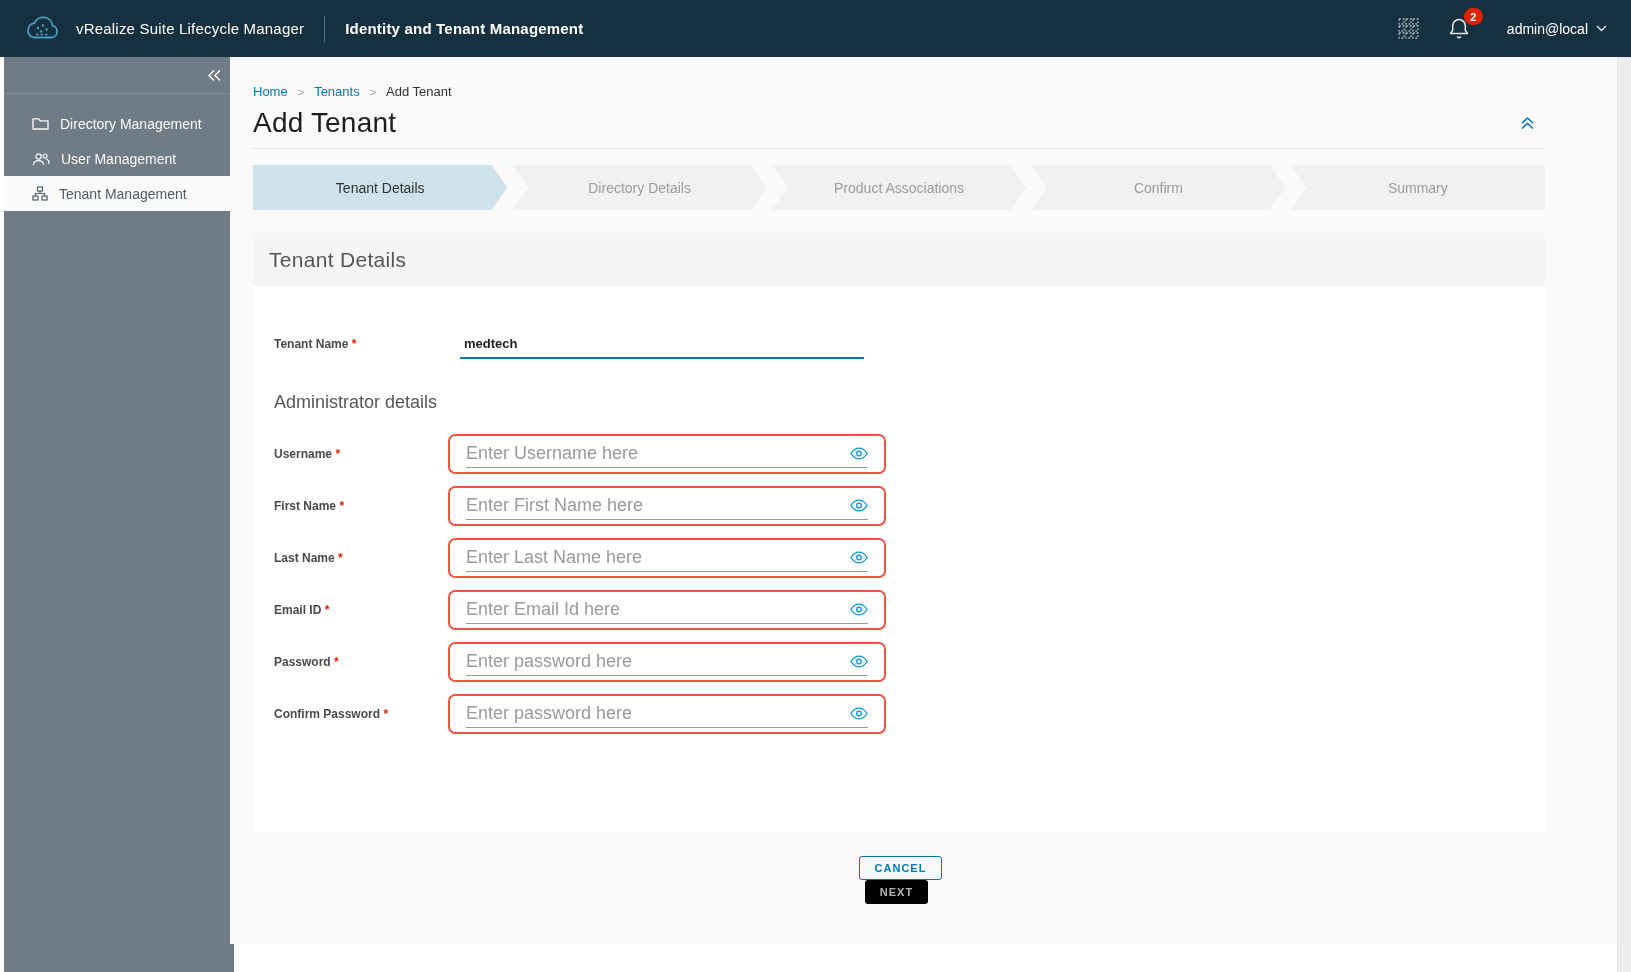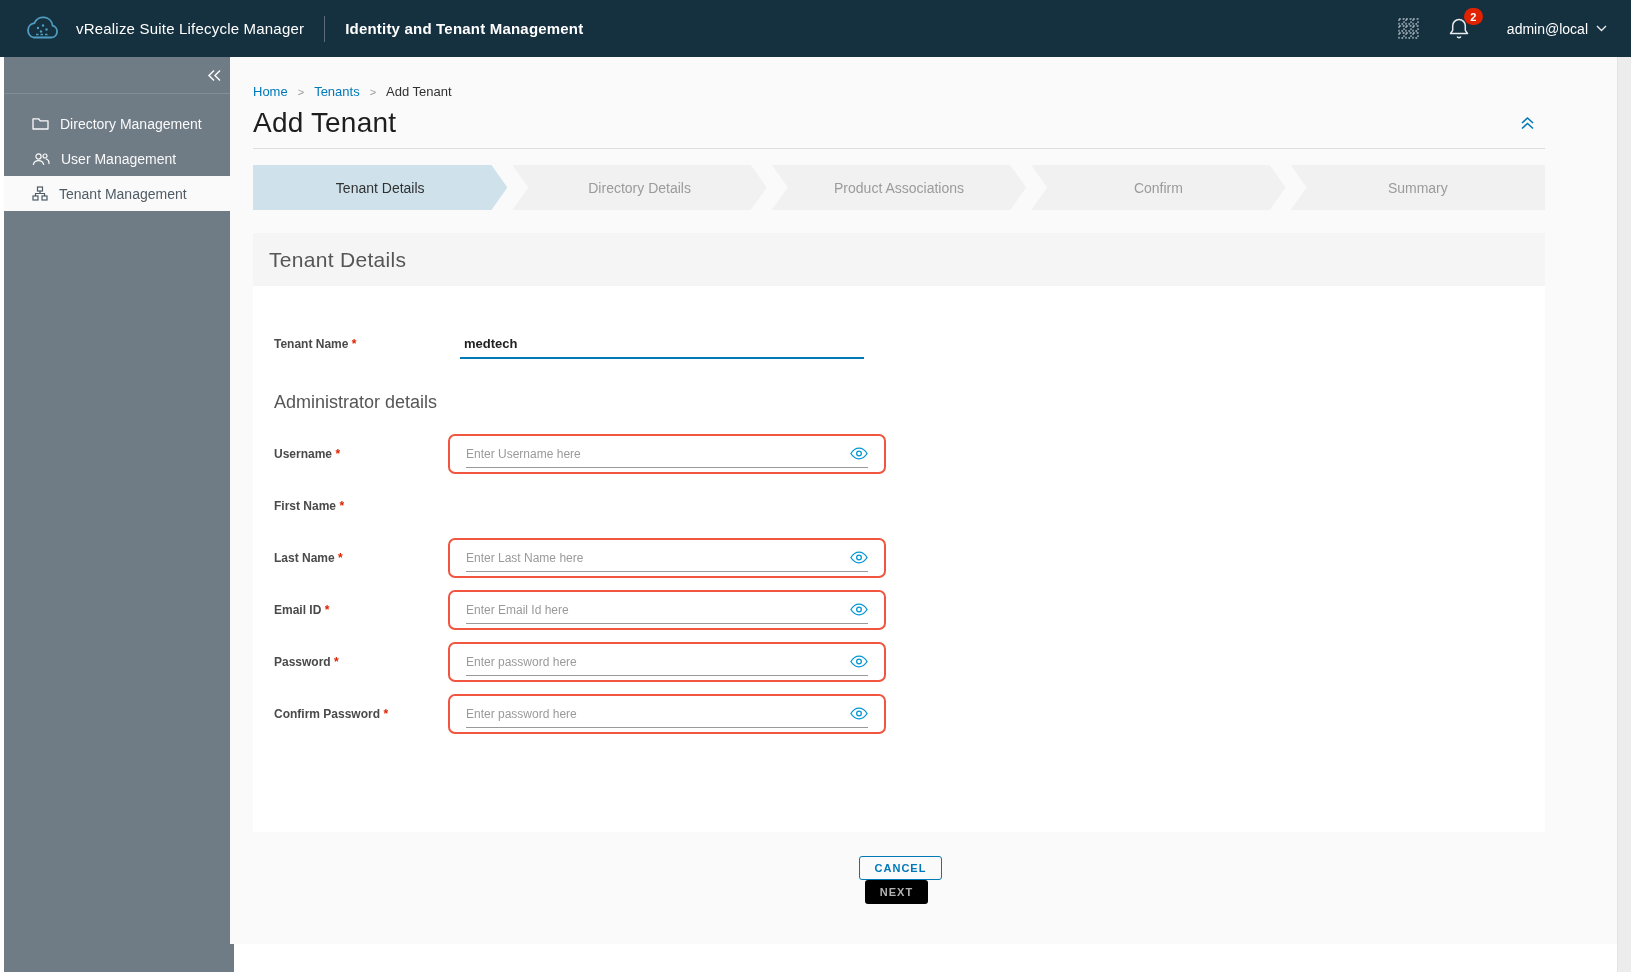--- a/index.html
+++ b/index.html
@@ -63,21 +63,21 @@
   .form-label{width:174px;font-size:12px;font-weight:700;color:#4a4a4a;flex-shrink:0;}
   .req{color:#e12200;font-weight:700;}
   .tenant-input-wrap{width:404px;margin-left:12px;border-bottom:2px solid var(--accent);height:30px;
     display:flex;align-items:flex-end;}
   .tenant-input-wrap input{border:none;outline:none;width:100%;font-size:13px;color:#212121;
     padding:0 4px 6px 4px;background:transparent;font-family:inherit;font-weight:bold;}
   .subsection-title{font-size:18px;color:#565656;font-weight:400;margin:24px 0 18px 0;line-height:28px;}
   .input-box{width:438px;height:40px;border:2.5px solid var(--error);border-radius:7px;background:#fff;
     display:flex;align-items:center;padding:0 16px;}
   .underline-wrap{flex:1;display:flex;align-items:center;border-bottom:1px solid #9a9a9a;height:27px;}
-  .underline-wrap input{border:none;outline:none;flex:1;font-size:12px;color:#212121;background:transparent;font-family:inherit;}
+  .underline-wrap input{border:none;outline:none;flex:1;font-size:18px;color:#212121;background:transparent;font-family:inherit;}
   input::placeholder{color:#9a9a9a;opacity:1;}
   .eye{display:flex;align-items:center;margin-left:8px;cursor:pointer;}
 
   
   .footer-bar{margin-top:24px;display:flex;justify-content:space-between;align-items:center;flex-direction:column;}
   .btn{font-family:inherit;font-size:11px;font-weight:700;letter-spacing:1px;border-radius:3px;
     height:24px;padding:0 15px;cursor:pointer;}
   .btn-cancel{margin-left:3px;background:transparent;border:1px solid var(--accent);color:var(--accent);}
   .btn-next{margin-right:5px;background:#000000;border:none;color:#b3b3b3;}
 
@@ -237,20 +237,31 @@
           </svg>
         </span>
       </div>
     </div>
   </div>
 
   <div class="form-row">
     <div class="form-label">
       <span class="lbl">First Name</span> <span class="req">*</span>
     </div>
+    <div class="input-box">
+      <div class="underline-wrap">
+        <input type="text" placeholder="Enter First Name here" style="">
+        <span class="eye" hidden="">
+          <svg width="18" height="13" viewBox="0 0 20 14" fill="none" stroke="#0095d3" stroke-width="1.4">
+            <path d="M1 7 C4 2.2 7.6 1 10 1 s6 1.2 9 6 c-3 4.8-6.6 6-9 6 S4 11.8 1 7 Z"></path>
+            <circle cx="10" cy="7" r="2.6"></circle>
+          </svg>
+        </span>
+      </div>
+    </div>
   </div>
 
   <div class="form-row">
     <div class="form-label">
       <span class="lbl">Last Name</span> <span class="req">*</span>
     </div>
     <div class="input-box">
       <div class="underline-wrap">
         <input type="text" placeholder="Enter Last Name here" style="">
         <span class="eye" hidden="">

